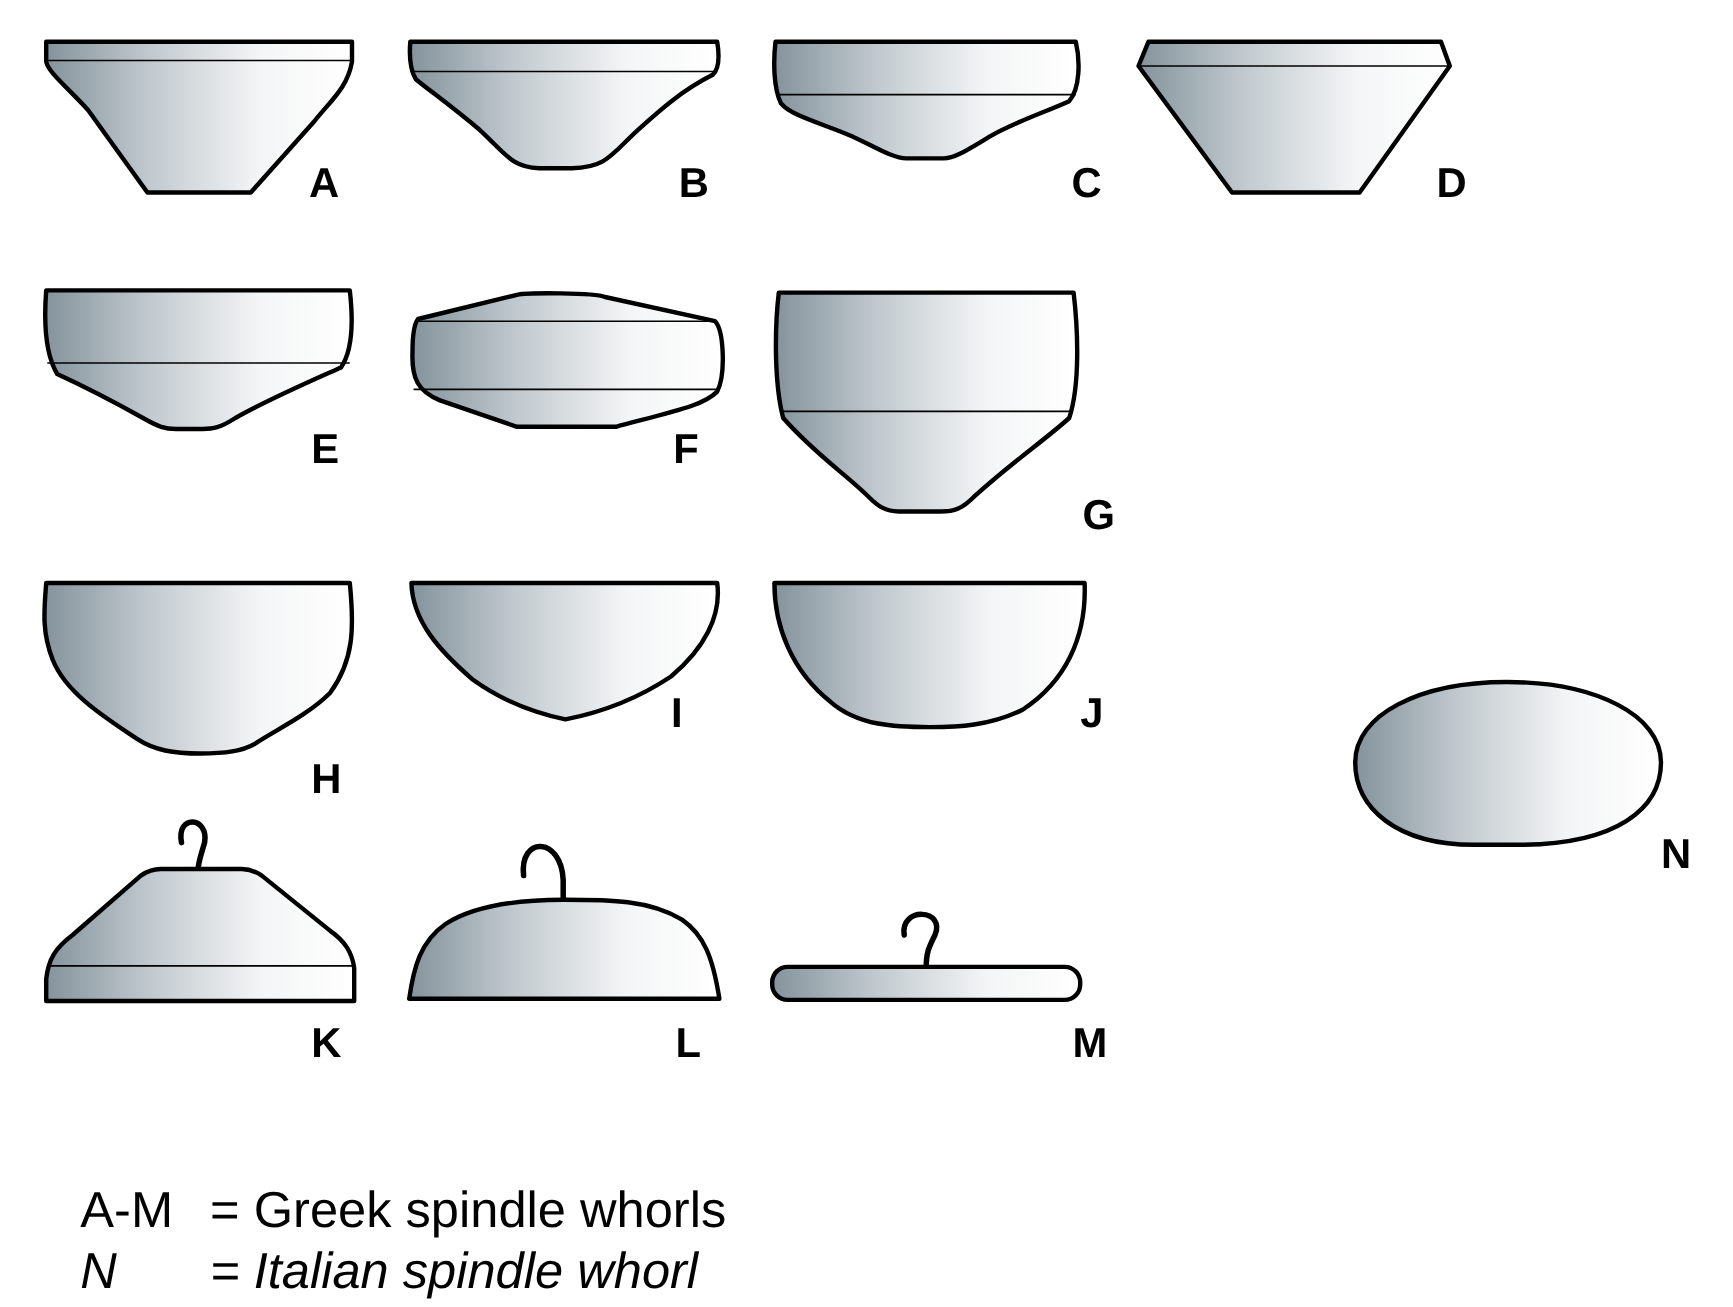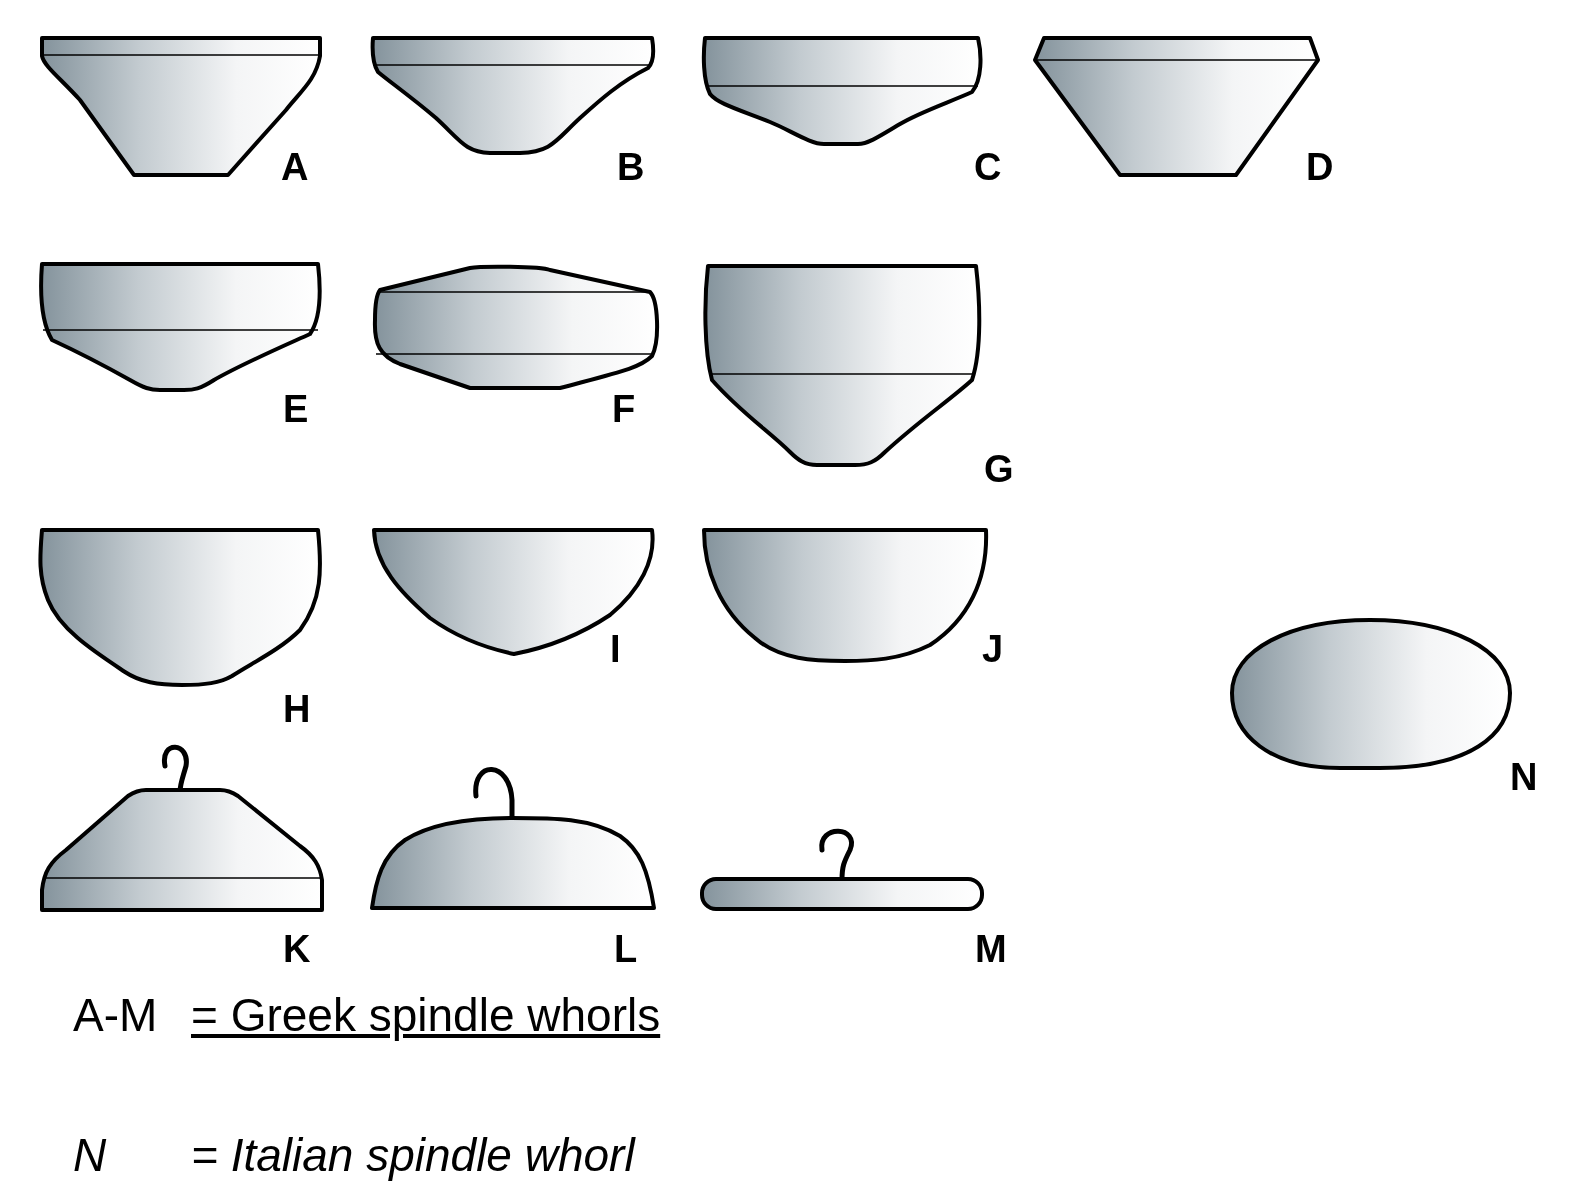--- a/index.html
+++ b/index.html
@@ -102,14 +102,14 @@
 <div class="lbl" style="left:612px;top:390px;">F</div>
 <div class="lbl" style="left:984px;top:450px;">G</div>
 <div class="lbl" style="left:283px;top:690px;">H</div>
 <div class="lbl" style="left:610px;top:630px;">I</div>
 <div class="lbl" style="left:982px;top:630px;">J</div>
 <div class="lbl" style="left:283px;top:930px;">K</div>
 <div class="lbl" style="left:614px;top:930px;">L</div>
 <div class="lbl" style="left:975px;top:930px;">M</div>
 <div class="lbl" style="left:1510px;top:758px;">N</div>
 
-<div class="legend" style="top:992px;text-decoration:underline;"><span class="key">A-M</span><span>= Greek spindle whorls</span></div>
+<div class="legend" style="top:1076px;"><span class="key">A-M</span><span>= Greek spindle whorls</span></div>
 <div class="legend" style="top:1132px;font-style:italic;"><span class="key">N</span><span>= Italian spindle whorl</span></div>
 
 </body></html>

